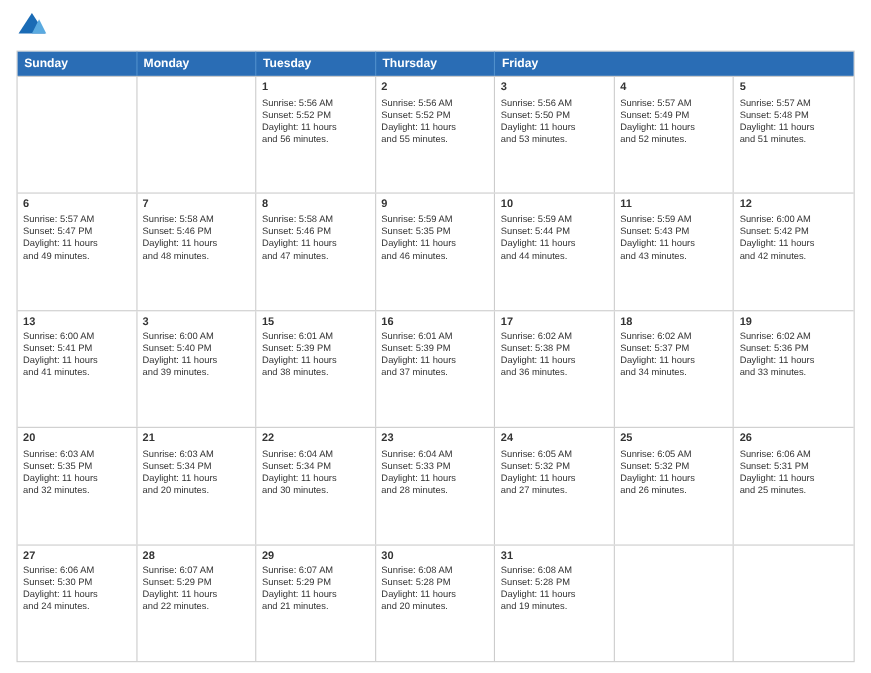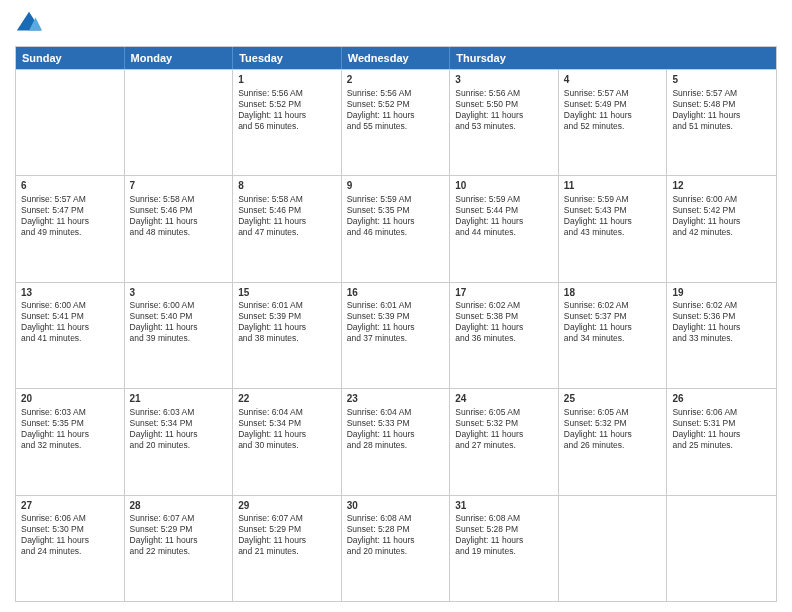--- a/index.html
+++ b/index.html
@@ -127,22 +127,22 @@
       <div class="month-title"></div>
       <div class="location"></div>
     </div>
   </div>
 
   <div class="calendar">
     <div class="cal-header">
     <div class="cal-header-cell">Sunday</div>
         <div class="cal-header-cell">Monday</div>
         <div class="cal-header-cell">Tuesday</div>
-        <div class="cal-header-cell">Wednesday</div>
         <div class="cal-header-cell">Thursday</div>
+        <div class="cal-header-cell">Friday</div>
       </div>
     <div class="cal-body">
     <div class="cal-row">
           <div class="cal-cell"></div>
           <div class="cal-cell"></div>
           <div class="cal-cell">
             <span class="cell-day">1</span>
             <div class="cell-content">
               <div>Sunrise: 5:56 AM</div>
               <div>Sunset: 5:52 PM</div>

